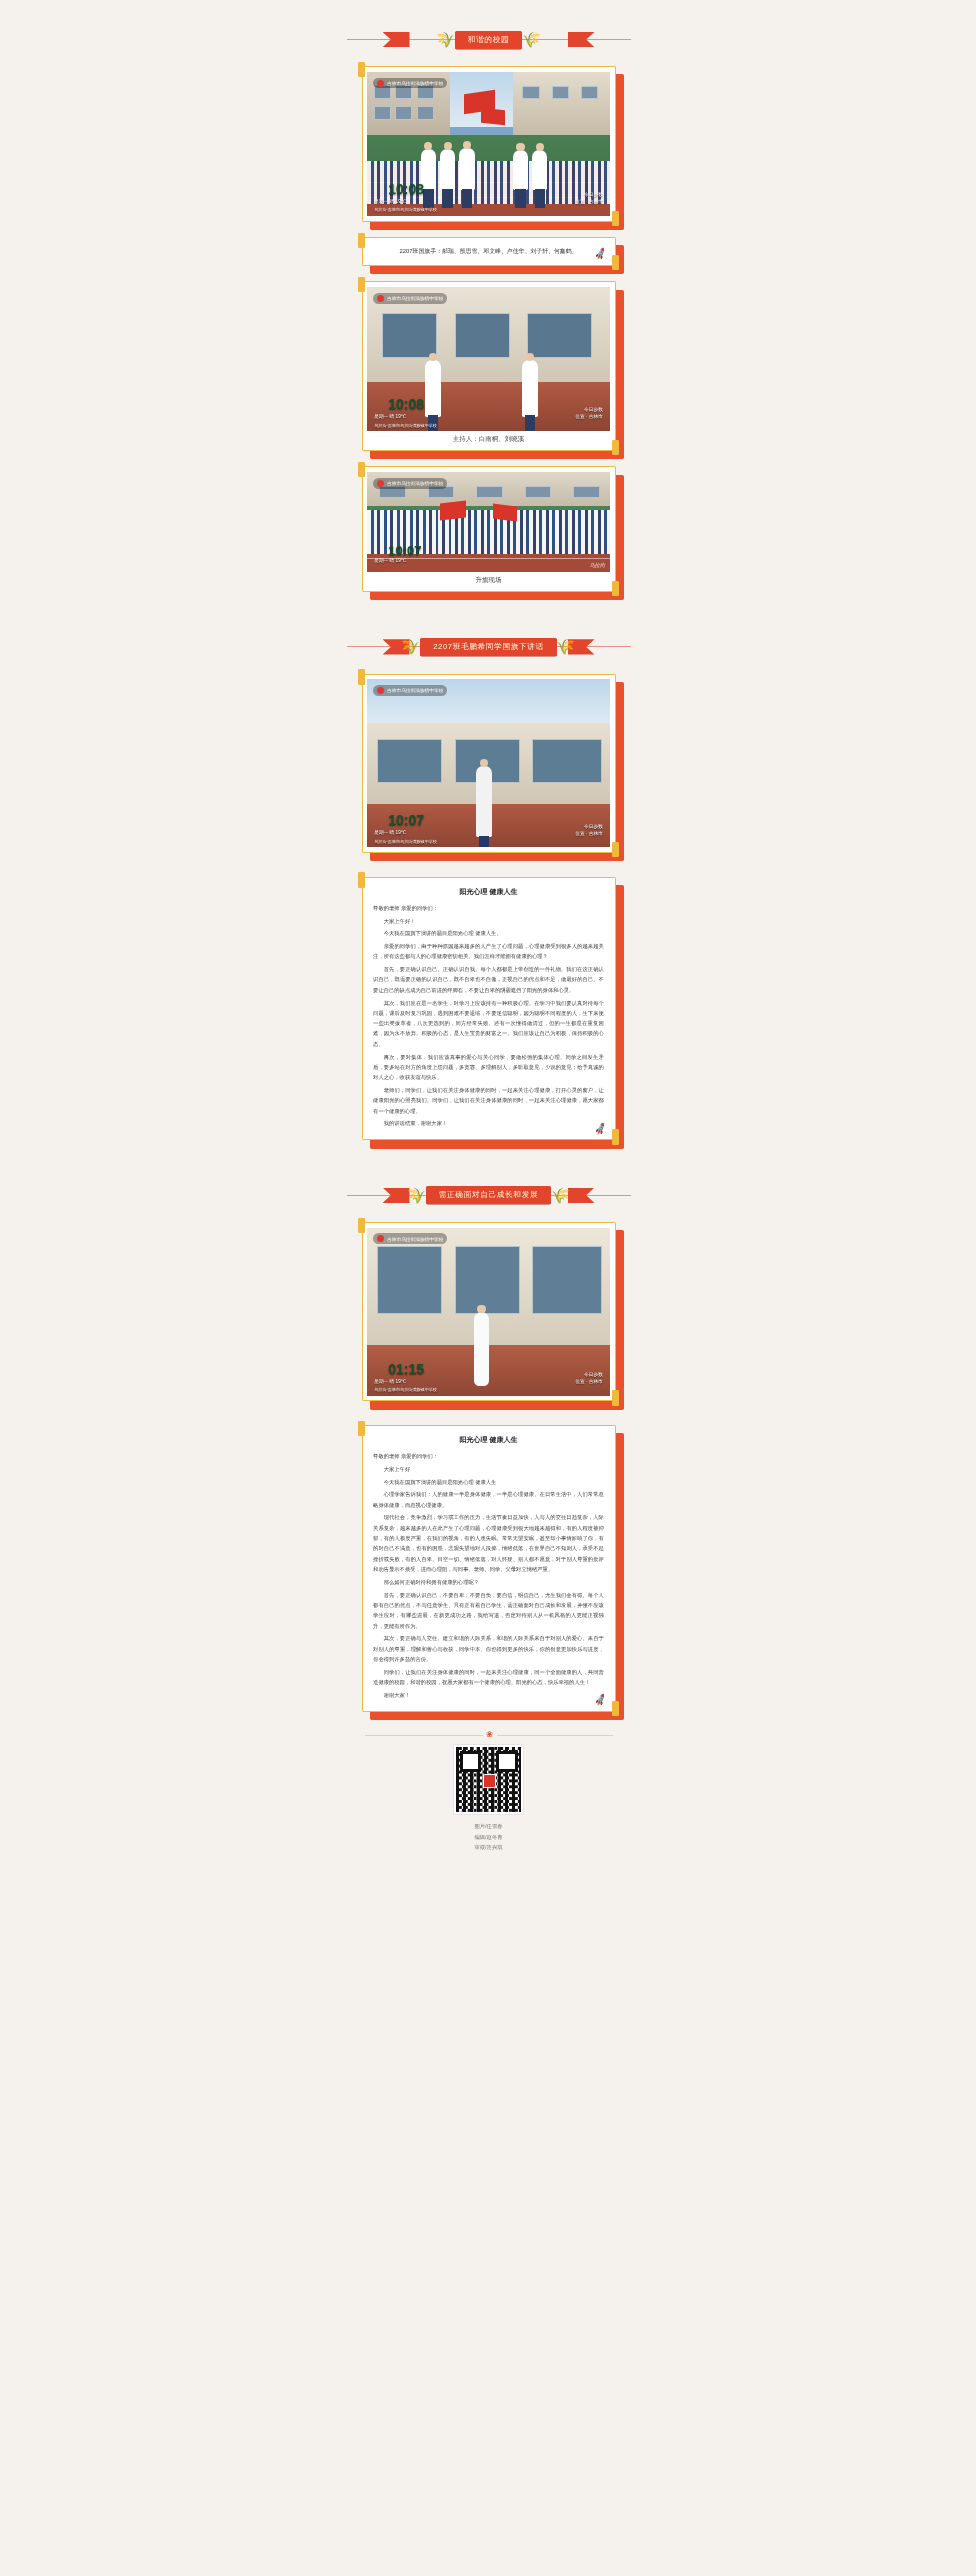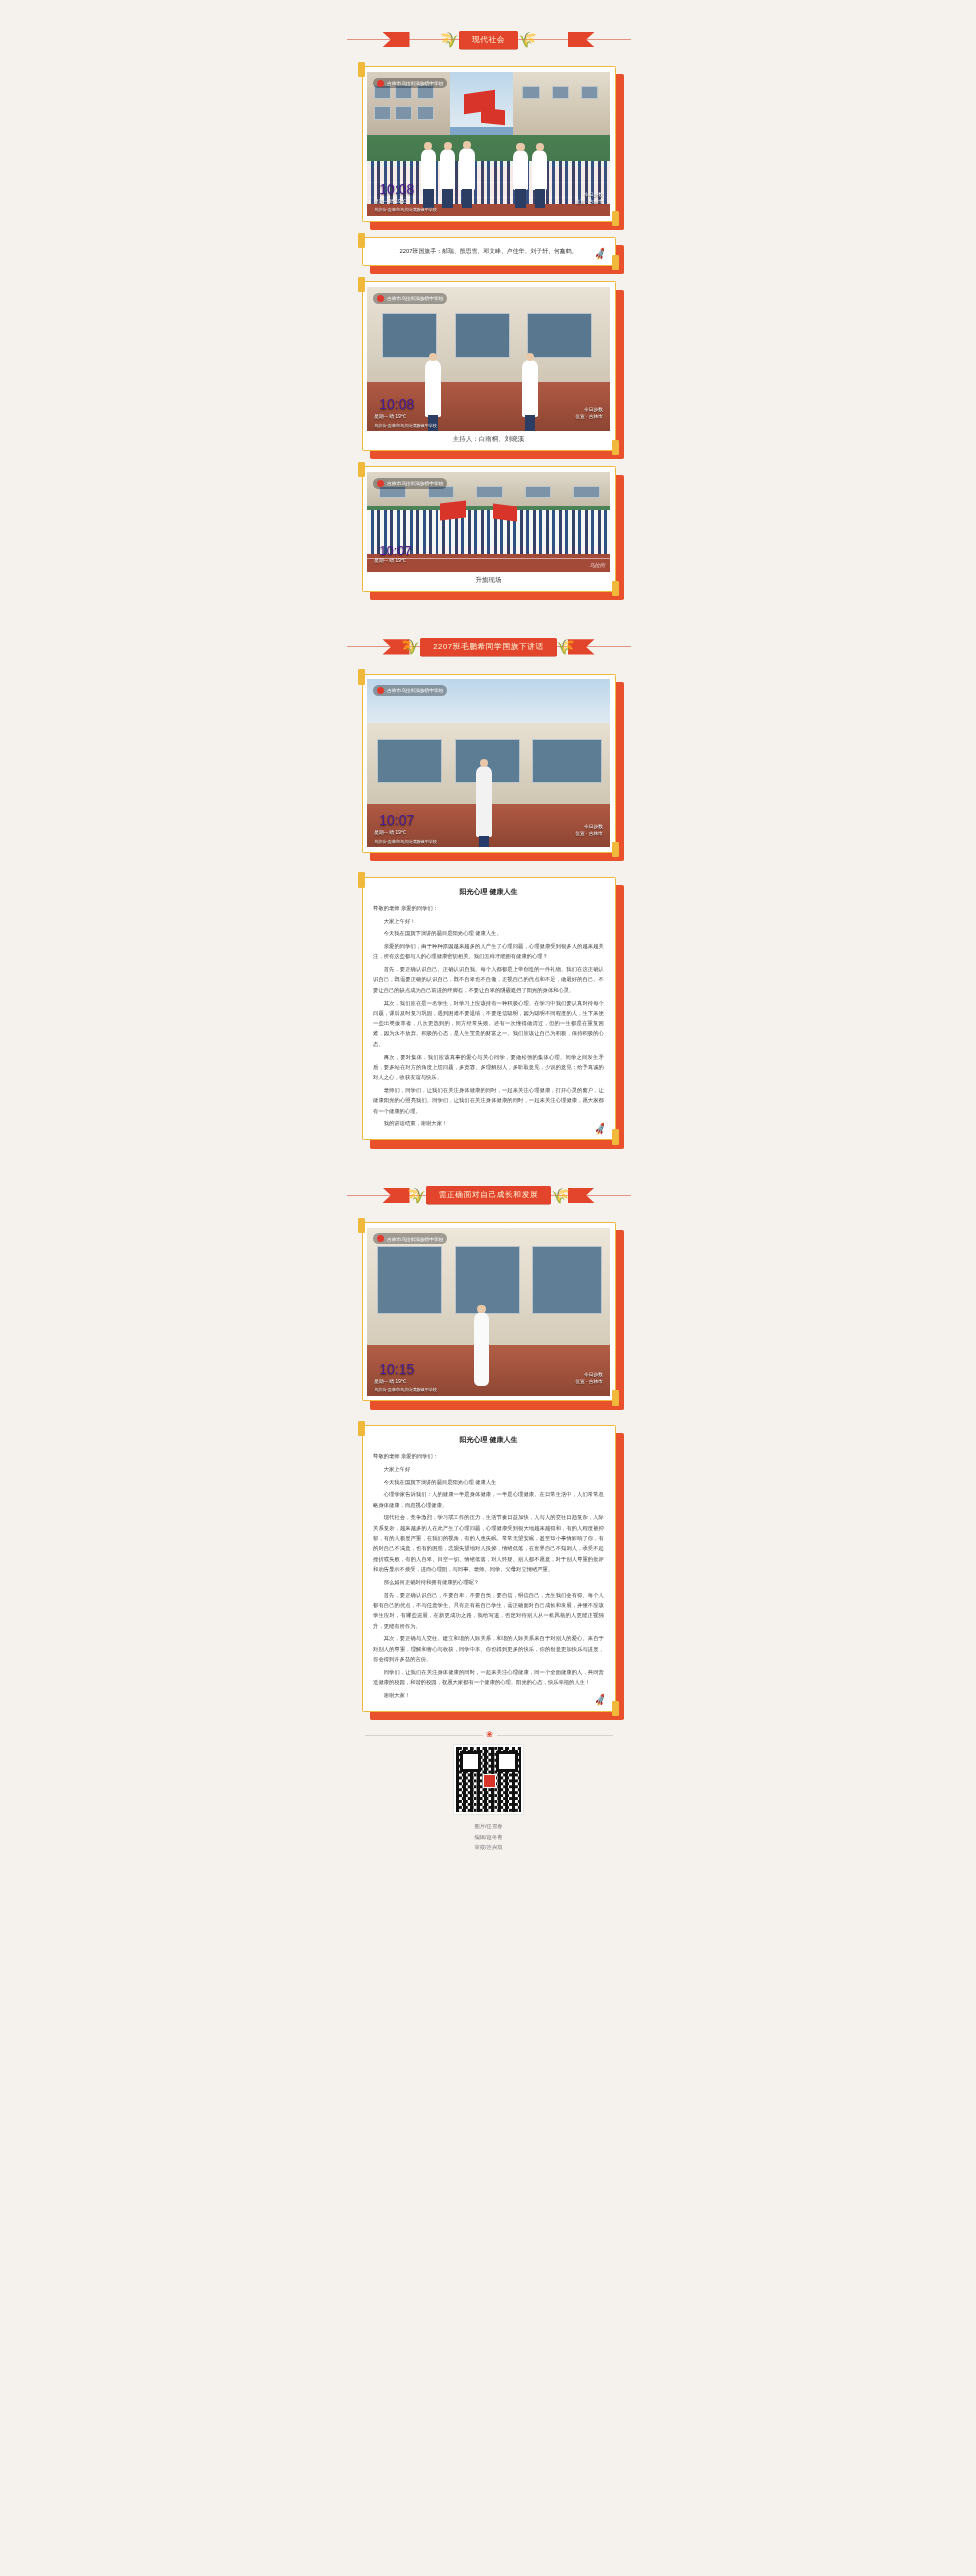--- a/index.html
+++ b/index.html
@@ -135,22 +135,22 @@
   
   .vtop{
     position:absolute;left:5.9px;top:5.9px;
     display:flex;align-items:center;gap:2.9px;
     background:rgba(0,0,0,.32);
     padding:1.8px 4.1px;border-radius:6.5px;
   }
   .vtop .dot{width:7px;height:7px;border-radius:50%;background:#e03a2f;display:inline-block;}
   .vtop .t{font-size:4.7px;color:#fff;white-space:nowrap;}
   .vtime{
-    position:absolute;left:12px;bottom:20px;
-    color:#4c1d95;font-size:14px;font-weight:normal;
+    position:absolute;left:21px;bottom:20px;
+    color:#14532d;font-size:14px;font-weight:bold;
     text-shadow:0 0.6px 1.8px rgba(0,0,0,.6);
     line-height:1;
   }
   .vsub{
     position:absolute;left:7px;bottom:11.8px;
     color:#fff;font-size:4.7px;
     text-shadow:0 0.6px 1.2px rgba(0,0,0,.7);
   }
   .vbottom{
     position:absolute;left:7px;bottom:3.5px;right:7px;
@@ -242,21 +242,21 @@
 
 <div class="page">
 
   <div class="wrap">
 
     <div class="banner">
       <div class="bar"></div>
       <div class="ribbon l"></div>
       <div class="ribbon r"></div>
       <span class="wheat left">🌾</span>
-      <span class="pill">现代社会</span>
+      <span class="pill">和谐的校园</span>
       <span class="wheat">🌾</span>
     </div>
 
     <div class="card">
       <div class="orangebg"></div>
       <div class="frame">
         <span class="corner tl"></span>
         <span class="corner br"></span>
         <div class="photo" style="height:144px">
           <div class="ph">
@@ -493,21 +493,21 @@
             </div>
             <div class="ground" style="height:30%;background:linear-gradient(#b35e46,#8e4734)"></div>
             <span class="person" style="left:44%;bottom:6%;height:74px;background:#fafafa;border-radius:8.3px 8.3px 5.9px 5.9px">
                 <i class="hd"></i>
               </span>
 
             <div class="vtop">
               <i class="dot"></i>
               <span class="t">吉林市乌拉街满族镇中学校</span>
             </div>
-            <div class="vtime">10:15</div>
+            <div class="vtime">01:15</div>
             <div class="vsub">星期一 晴 19℃</div>
             <div class="vbottom">
               <span>乌拉街·吉林市乌拉街满族镇中学校</span>
             </div>
             <div class="vright">今日步数<br>位置 · 吉林市</div>
           </div>
         </div>
       </div>
     </div>
 

